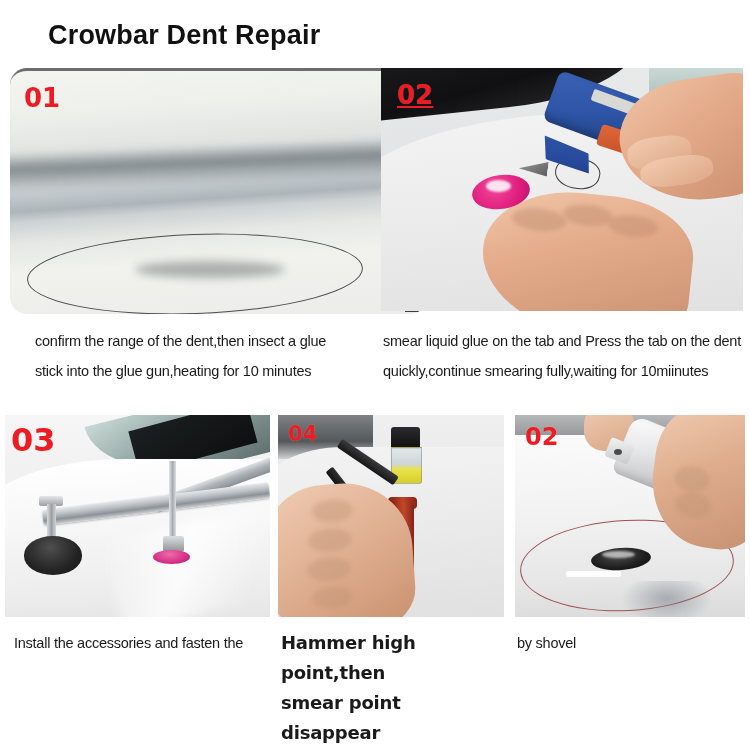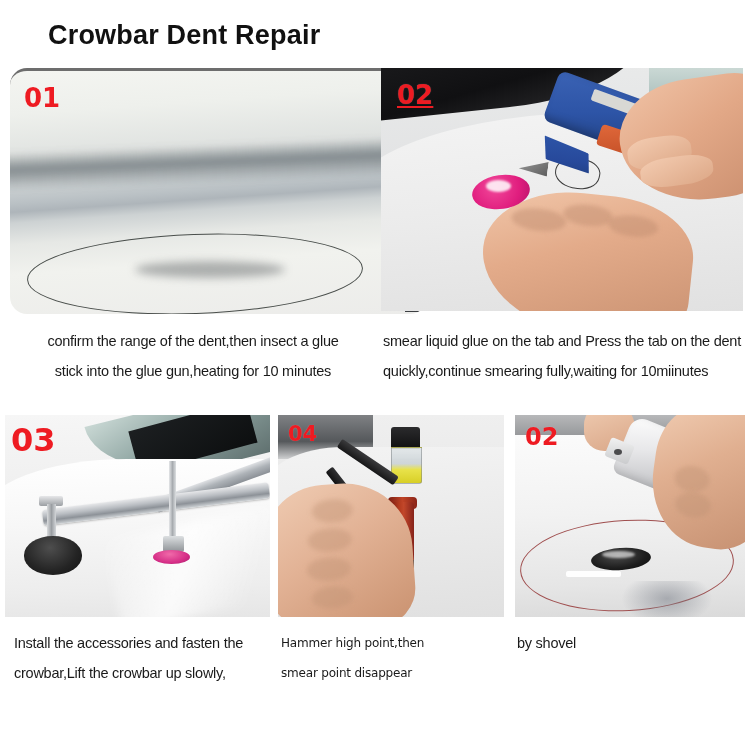--- a/index.html
+++ b/index.html
@@ -46,23 +46,23 @@
   
   .caption {
     position: absolute;
     color: #1a1a1a;
     font-size: 14.5px;
     line-height: 30px;
     font-family: "Liberation Sans", sans-serif;
     letter-spacing: -0.25px;
   }
   .caption.bold-wide {
-    font-weight: normal;
+    font-weight: bold;
     font-family: "DejaVu Sans", sans-serif;
-    font-size: 12px;
+    font-size: 18px;
     letter-spacing: -0.2px;
   }
 
   
   #panel-01 {
     left: 10px; top: 68px; width: 417px; height: 243px;
     border-top: 3px solid #6d6d6d;
     background: linear-gradient(176deg,#f4f5f1 0%,#eef0ec 16%,#dfe2e0 33%,#cfd4d5 42%,
                                 #b9c0c4 49%,#aeb5ba 52%,#cdd2d3 56%,#e6e8e5 64%,
                                 #f1f2ee 75%,#ececea 100%);
@@ -398,21 +398,21 @@
 
 <div class="page-title">Crowbar Dent Repair</div>
 
 <div class="panel" id="panel-01">
   <div class="hl"></div>
   <div class="dent-shadow"></div>
   <div class="dent-ellipse"></div>
   <div class="corner-mark"></div>
   <div class="badge">01</div>
 </div>
-<div class="caption" style="left:18px; top:326px; width:350px;text-align:center;">
+<div class="caption" style="left:35px; top:326px; width:350px;">
   <div>confirm the range of the dent,then insect a glue</div>
   <div>stick into the glue gun,heating for 10 minutes</div>
 </div>
 
 <div class="panel" id="panel-02">
   <div class="body"></div>
   <div class="glassband"></div>
   <div class="windshield"></div>
 
   <div class="hand-bottom">
@@ -453,21 +453,20 @@
   <div class="nut-left"></div>
   <div class="post-left"></div>
   <div class="foot"></div>
   <div class="post-right"></div>
   <div class="collar"></div>
   <div class="tab-pink"></div>
   <div class="badge">03</div>
 </div>
 <div class="caption" style="left:14px; top:628px; width:256px;">
   <div>Install the accessories and fasten the</div>
-  <div>crowbar,Lift the crowbar up slowly,</div>
 </div>
 
 <div class="panel" id="panel-04">
   <div class="bg-top"></div>
   <div class="hood"></div>
   <div class="hammer-head-black"></div>
   <div class="hammer-head-clear"></div>
   <div class="hammer-handle"></div>
   <div class="hammer-handle2"></div>
   <div class="pen-cap"></div>

